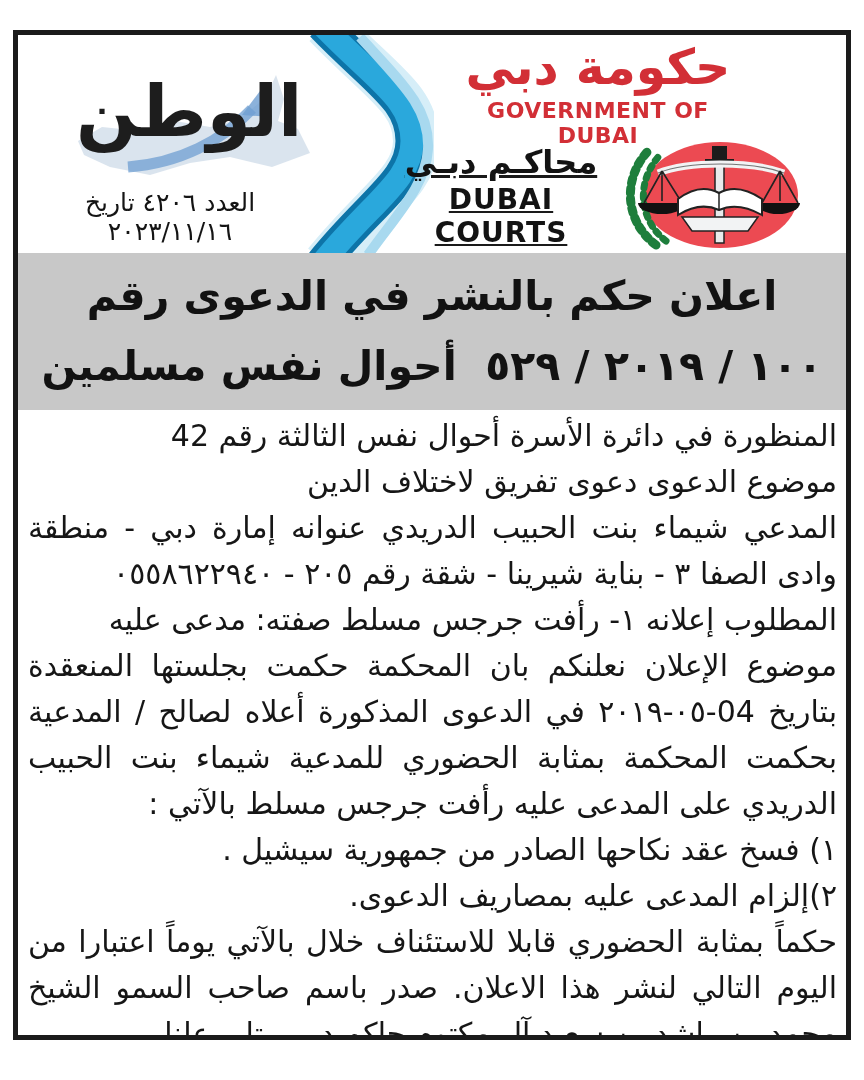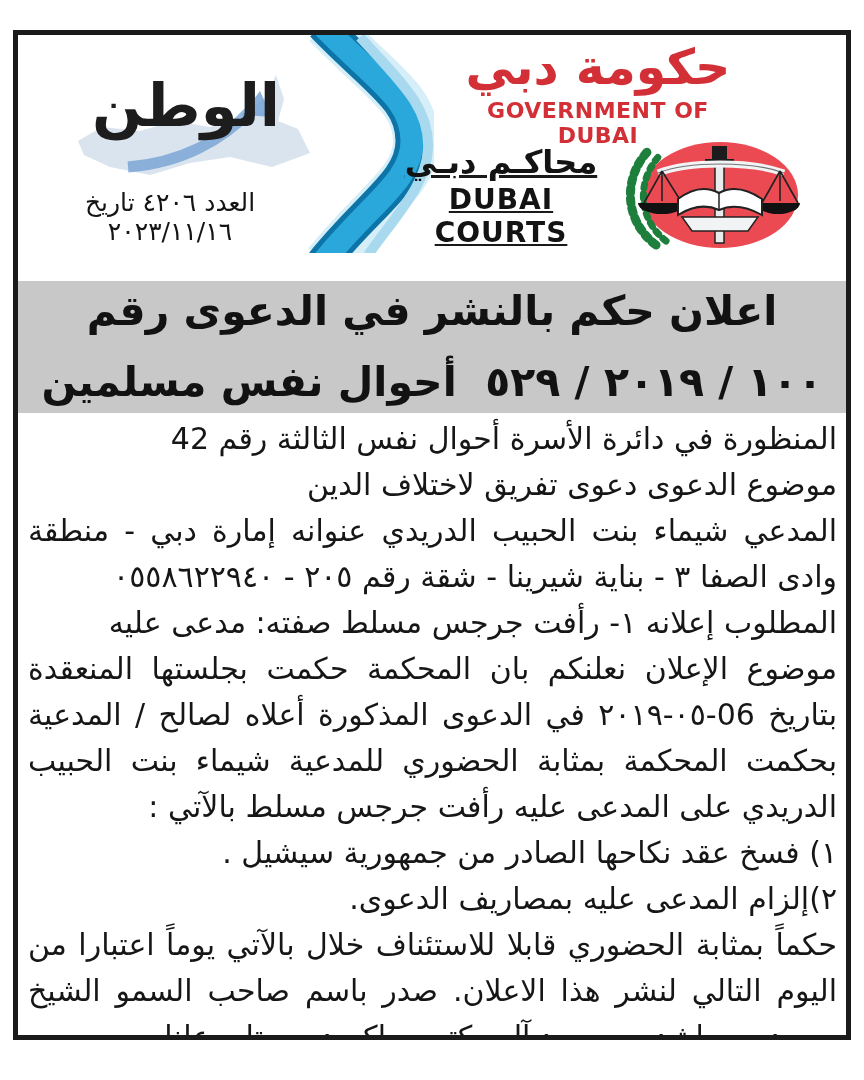--- a/index.html
+++ b/index.html
@@ -21,40 +21,40 @@
     position:absolute;left:13px;right:13px;top:30px;bottom:40px;
     border:5px solid #1b1b1b;background:#fff;
     display:flex;flex-direction:column;overflow:hidden;
   }
   
   .masthead{position:relative;height:218px;background:#fff;overflow:hidden;flex:0 0 auto;}
   .map-watermark{position:absolute;left:52px;top:34px;width:278px;height:132px;}
   .swoosh{position:absolute;left:246px;top:-2px;width:170px;height:222px;}
   .watan-title{
     position:absolute;left:58px;top:40px;width:220px;text-align:center;
-    font-size:59px;font-weight:bold;line-height:1.05;color:#1d1d1d;
+    font-size:71px;font-weight:bold;line-height:1.05;color:#1d1d1d;
     letter-spacing:-2px;
   }
   .issue-line{
     position:absolute;left:2px;top:153px;width:300px;text-align:center;
     font-size:25px;color:#141414;direction:rtl;
   }
   .gov-block{position:absolute;left:440px;top:2px;width:280px;text-align:center;}
   .gov-ar{font-size:49px;font-weight:bold;color:var(--red);line-height:1.25;}
   .gov-en{font-size:22px;font-weight:bold;color:var(--red);letter-spacing:.5px;margin-top:0;}
   .courts-row{position:absolute;left:372px;top:104px;display:flex;align-items:center;text-decoration:underline;}
   .courts-text{width:222px;text-align:center;}
   .courts-ar{font-size:32px;font-weight:bold;color:#131313;direction:rtl;line-height:1.25;}
   .courts-en{font-size:28px;font-weight:800;color:#131313;letter-spacing:1px;margin-top:1px;}
   .emblem{margin-left:8px;flex:0 0 auto;}
   
   .notice-header{
-    flex:0 0 auto;height:132px;background:var(--band-bg);
+    flex:0 0 auto;height:157px;background:var(--band-bg);
     display:flex;flex-direction:column;justify-content:center;align-items:center;
-    direction:rtl;gap:19px;margin-top:28px;
+    direction:rtl;gap:19px;
   }
   .notice-title{
     font-size:41px;font-weight:800;color:#121212;line-height:1.25;text-align:center;
   }
   
   .notice-body{
     flex:1 1 auto;direction:rtl;text-align:justify;
     padding:3px 9px 0 10px;
     font-size:30px;line-height:46px;color:#161616;
   }
@@ -125,20 +125,20 @@
     <div class="notice-header">
       <div class="notice-title">اعلان حكم بالنشر في الدعوى رقم</div>
       <div class="notice-title">١٠٠ / ٢٠١٩ / ٥٢٩&nbsp; أحوال نفس مسلمين</div>
     </div>
 
     <div class="notice-body">
     <p>المنظورة في دائرة الأسرة أحوال نفس الثالثة رقم 42</p>
         <p>موضوع الدعوى دعوى تفريق لاختلاف الدين</p>
         <p>المدعي شيماء بنت الحبيب الدريدي عنوانه إمارة دبي - منطقة وادى الصفا ٣ - بناية شيرينا - شقة رقم ٢٠٥ - ٠٥٥٨٦٢٢٩٤٠</p>
         <p>المطلوب إعلانه ١- رأفت جرجس مسلط صفته: مدعى عليه</p>
-        <p>موضوع الإعلان نعلنكم بان المحكمة حكمت بجلستها المنعقدة بتاريخ 06-٠٥-٢٠١٩ في الدعوى المذكورة أعلاه لصالح / المدعية بحكمت المحكمة بمثابة الحضوري للمدعية شيماء بنت الحبيب الدريدي على المدعى عليه رأفت جرجس مسلط بالآتي :</p>
+        <p>موضوع الإعلان نعلنكم بان المحكمة حكمت بجلستها المنعقدة بتاريخ 04-٠٥-٢٠١٩ في الدعوى المذكورة أعلاه لصالح / المدعية بحكمت المحكمة بمثابة الحضوري للمدعية شيماء بنت الحبيب الدريدي على المدعى عليه رأفت جرجس مسلط بالآتي :</p>
         <p>١) فسخ عقد نكاحها الصادر من جمهورية سيشيل .</p>
         <p>٢)إلزام المدعى عليه بمصاريف الدعوى.</p>
         <p>حكماً بمثابة الحضوري قابلا للاستئناف خلال بالآتي يوماً اعتبارا من اليوم التالي لنشر هذا الاعلان. صدر باسم صاحب السمو الشيخ محمد بن راشد بن سعيد آل مكتوم حاكم دبي وتلى علنا.</p>
       </div>
 
   </div>
 </div>
 
 </body></html>

